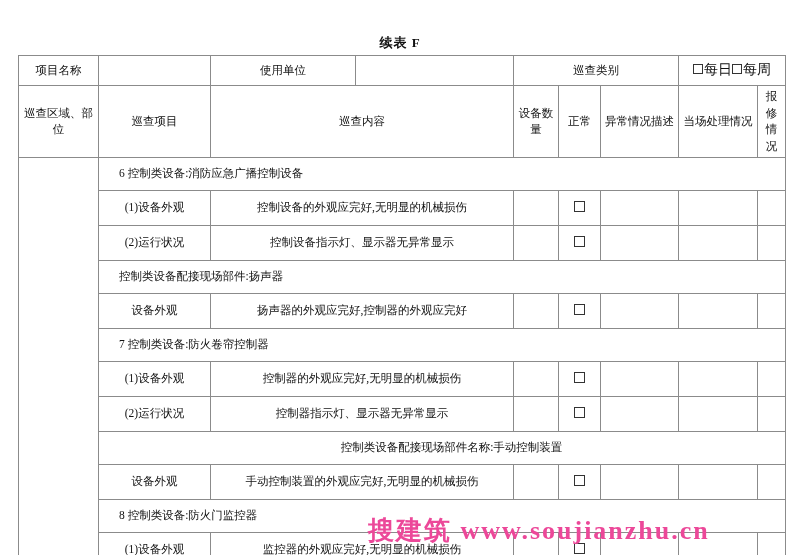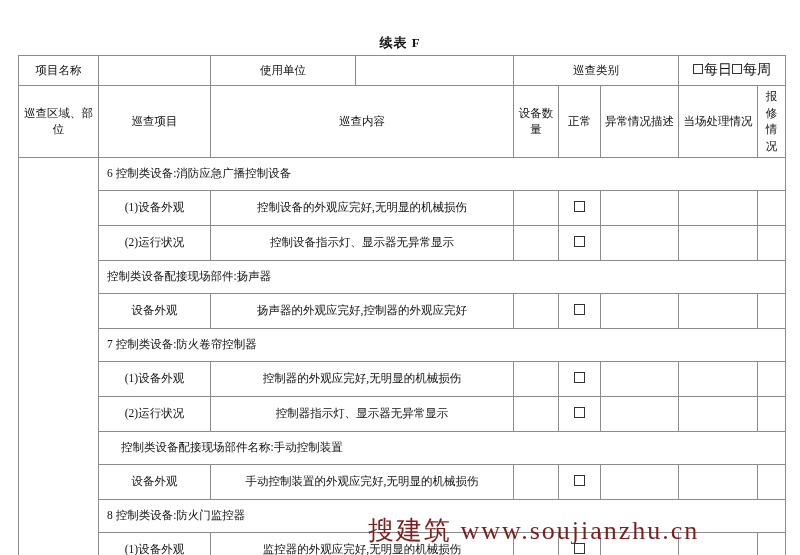--- a/index.html
+++ b/index.html
@@ -71,25 +71,26 @@
   .hdr-top {
     height: 30px;
   }
 
   td.blank { }
 
   
   tr.cat td {
     height: 28px;
     text-align: left;
-    padding-left: 8px;
+    padding-left: 20px;
     font-size: 11.5px;
   }
   tr.cat td.indent {
     padding-left: 22px;
+    text-align: center;
   }
 
   tr.item td {
     height: 30px;
   }
 
   td.c-item {
     font-size: 11.5px;
   }
   td.c-content {
@@ -262,14 +263,14 @@
             <td></td>
             <td><span class="chk"></span></td>
             <td></td>
             <td></td>
             <td></td>
           </tr>
         </tbody>
     </table>
   </div>
 
-  <div class="watermark" style="color: #7f1d1d;">搜建筑  www.soujianzhu.cn</div>
+  <div class="watermark" style="color: #ec4899; font-weight: bold;">搜建筑  www.soujianzhu.cn</div>
 </div>
 
 </body></html>

